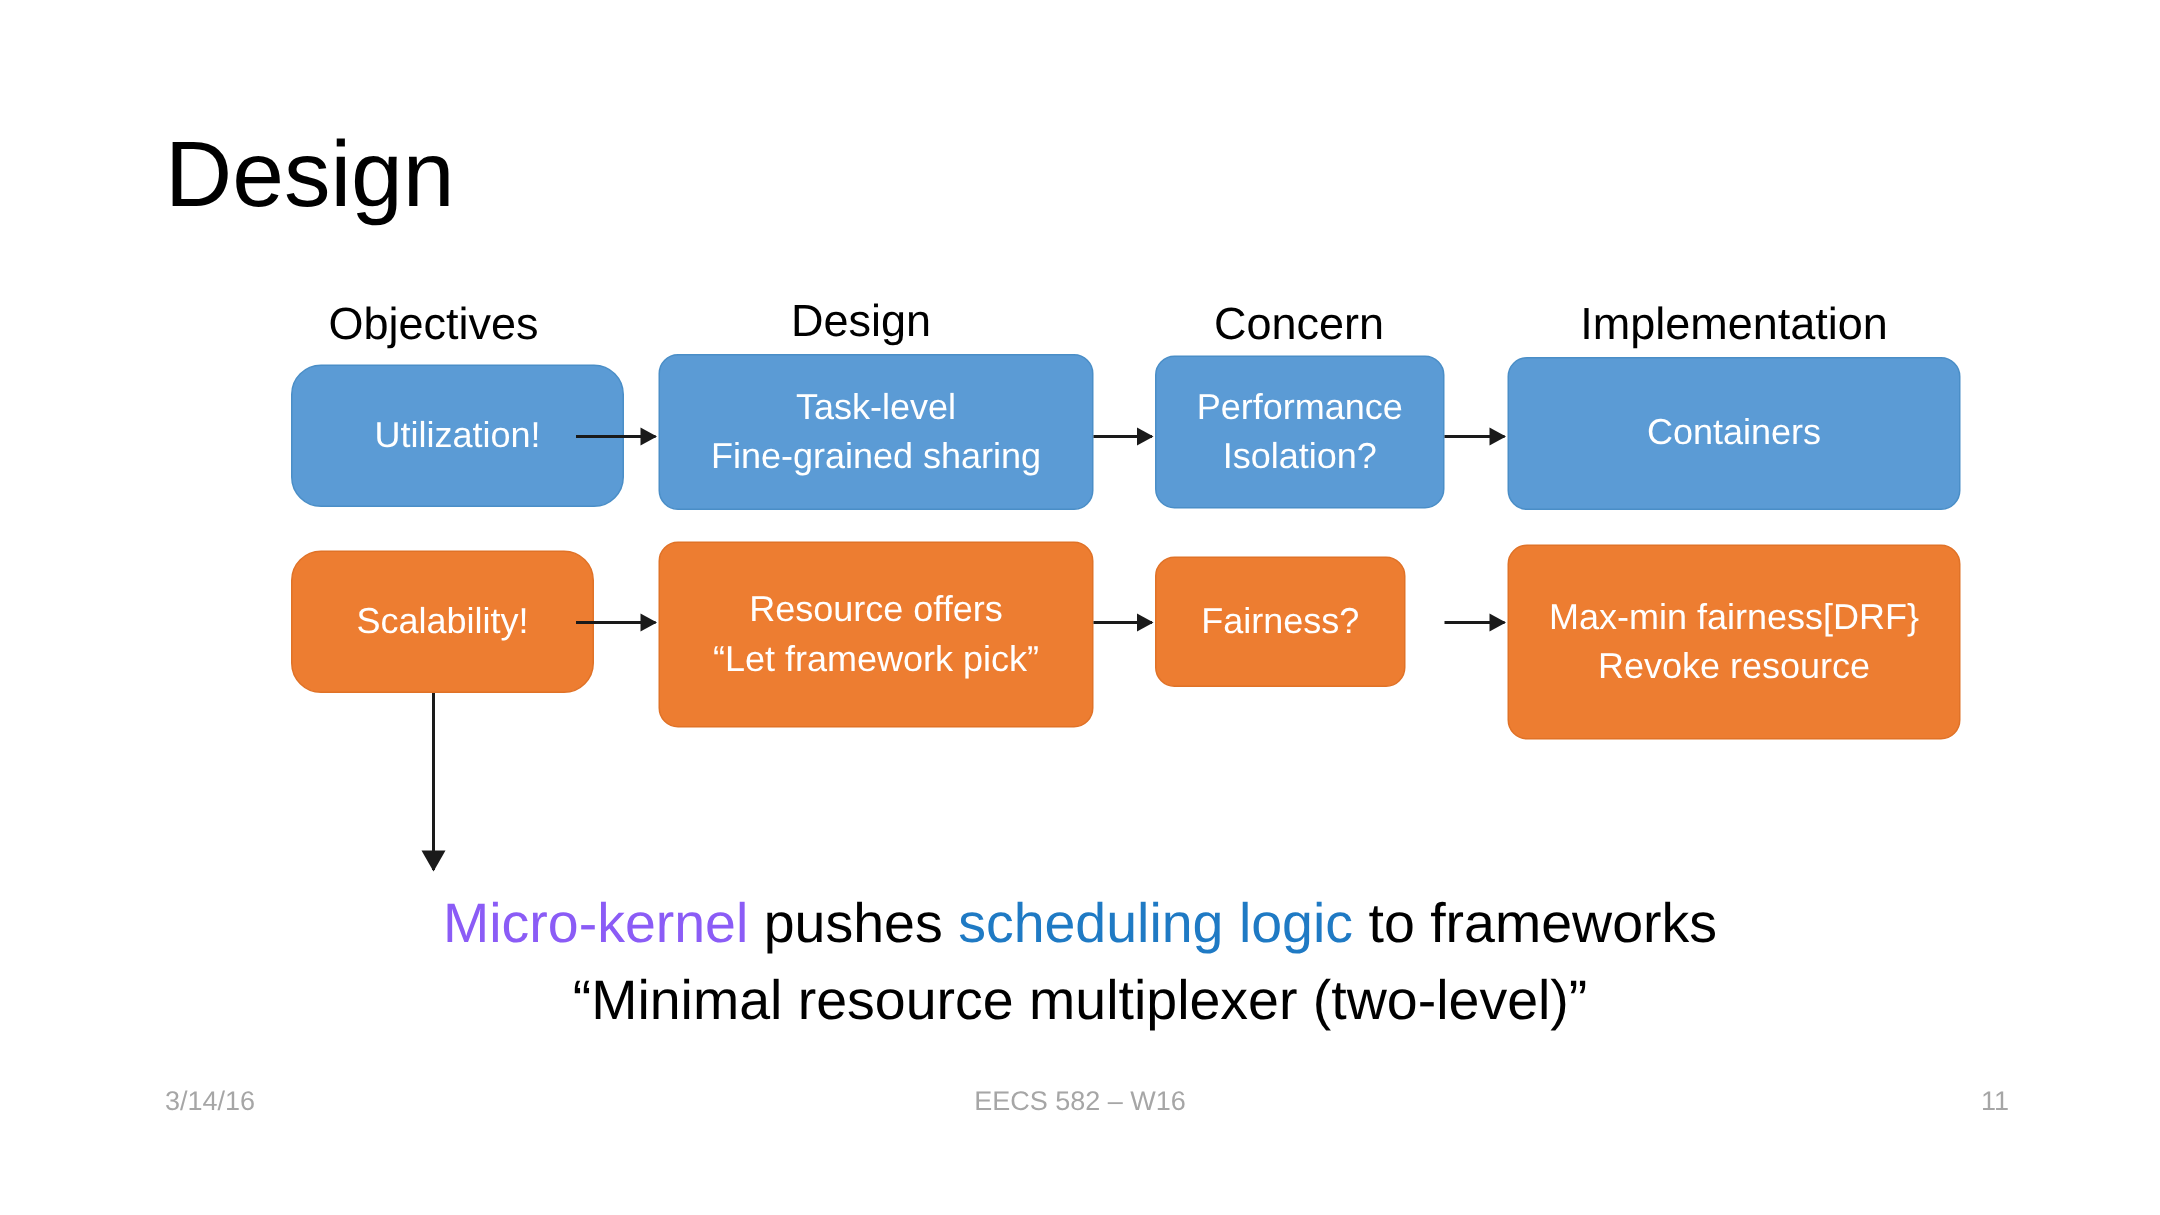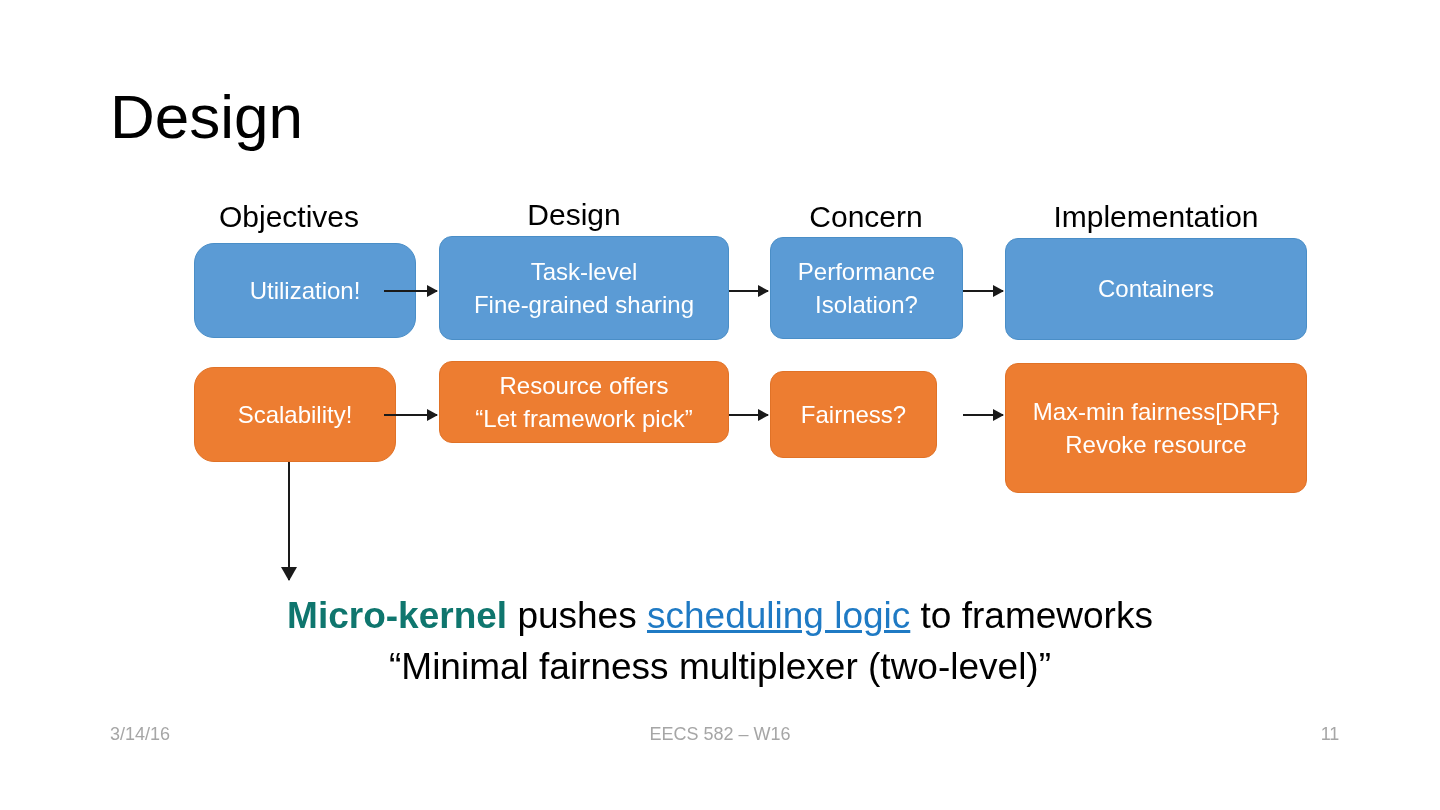--- a/index.html
+++ b/index.html
@@ -103,22 +103,22 @@
   .caption {
     position: absolute;
     left: 0;
     width: 1440px;
     text-align: center;
     font-size: 37px;
     line-height: 1.38;
     color: #000000;
     white-space: nowrap;
   }
-  .caption .accent-orange { color: #0f766e; font-weight: bold; }
-  .caption .accent-blue   { color: #1F7AC4; text-decoration: underline; }
+  .caption .accent-orange { color: #8b5cf6; }
+  .caption .accent-blue   { color: #1F7AC4; }
 
   
   .footer-text {
     position: absolute;
     top: 724px;
     font-size: 18px;
     color: #a6a6a6;
     white-space: nowrap;
   }
   .footer-date { left: 110px; }
@@ -148,35 +148,35 @@
 Isolation?</div>
 
 <div class="arrow-h" style="left:963px; top:290px; width:40px;"></div>
 
 <div class="box blue r-md" style="left:1005px; top:238px; width:302px; height:102px;">Containers</div>
 
 <div class="box orange r-lg" style="left:194px; top:367px; width:202px; height:95px;">Scalability!</div>
 
 <div class="arrow-h" style="left:384px; top:414px; width:53px;"></div>
 
-<div class="box orange r-md" style="left:439px; top:361px; width:290px; height:82px;">Resource offers
+<div class="box orange r-md" style="left:439px; top:361px; width:290px; height:124px;">Resource offers
 “Let framework pick”</div>
 
 <div class="arrow-h" style="left:729px; top:414px; width:39px;"></div>
 
 <div class="box orange r-md" style="left:770px; top:371px; width:167px; height:87px;">Fairness?</div>
 
 <div class="arrow-h" style="left:963px; top:414px; width:40px;"></div>
 
 <div class="box orange r-md" style="left:1005px; top:363px; width:302px; height:130px;">Max-min fairness[DRF}
 Revoke resource</div>
 
 <div class="arrow-v" style="left:288px; top:462px; height:118px;"></div>
 
 <div class="caption" style="top:590px;">
   <span class="accent-orange">Micro-kernel</span><span> pushes </span><span class="accent-blue">scheduling logic</span><span> to frameworks</span>
 </div>
 
-<div class="caption" style="top:641px;">“Minimal fairness multiplexer (two-level)”</div>
+<div class="caption" style="top:641px;">“Minimal resource multiplexer (two-level)”</div>
 
 <div class="footer-text footer-date">3/14/16</div>
 <div class="footer-text footer-center">EECS 582 – W16</div>
 <div class="footer-text footer-page">11</div>
 
 </body></html>

